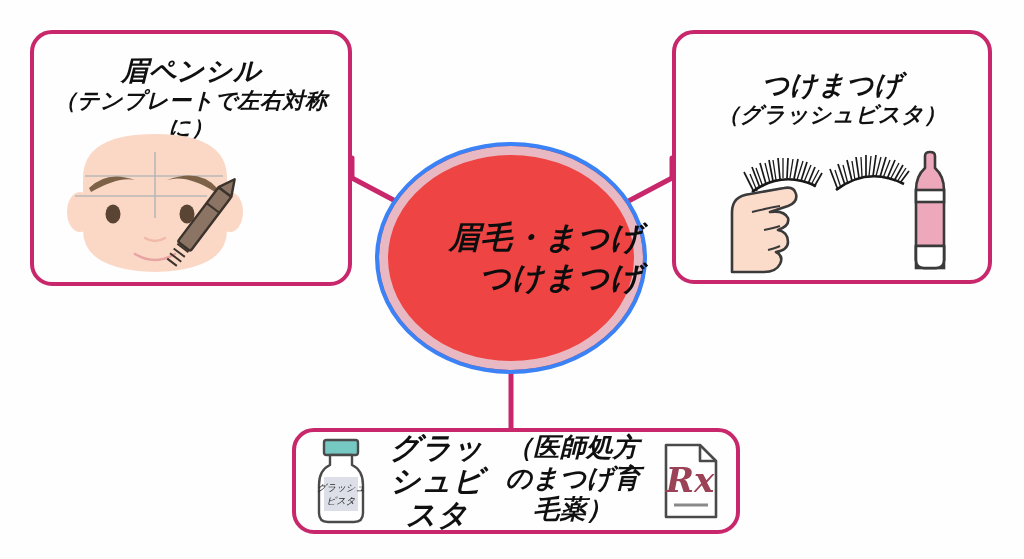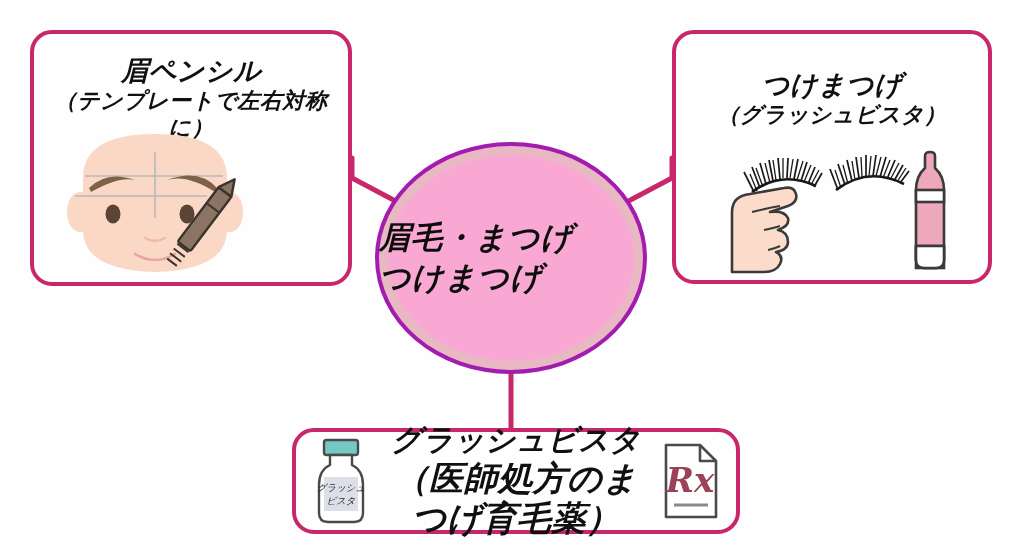--- a/index.html
+++ b/index.html
@@ -68,39 +68,38 @@
   .title-sub {
     font-size: 22px;
     line-height: 1.2;
     margin-top: 2px;
   }
   #box-brow-pencil .box-title { padding-top: 22px; }
   #box-false-lash .box-title  { padding-top: 36px; }
 
   #glassvista-text {
     display: flex;
-    flex-direction: column;
     justify-content: center;
   }
   #glassvista-text .title-main { font-size: 30px; }
-  #glassvista-text .title-sub  { font-size: 34px; margin-top: 1px; }
+  #glassvista-text .title-sub  { font-size: 26px; margin-top: 1px; }
 
   
   #center-circle {
     position: absolute;
     left: 375px; top: 142px;
     width: 272px; height: 232px;
     box-sizing: border-box;
     border-radius: 50%;
-    background: #f9a8d4;
-    border: 4px solid #a21caf;
+    background: #ef4444;
+    border: 4px solid #3b82f6;
     box-shadow: inset 0 0 0 9px #e8b9c2;
     display: flex;
     flex-direction: column;
-    align-items: flex-start;
+    align-items: flex-end;
     justify-content: center;
     z-index: 3;
   }
   #center-circle .circle-line {
     font-size: 31px;
     font-weight: bold;
     color: #0d0d0d;
     line-height: 1.28;
     letter-spacing: 1px;
   }

